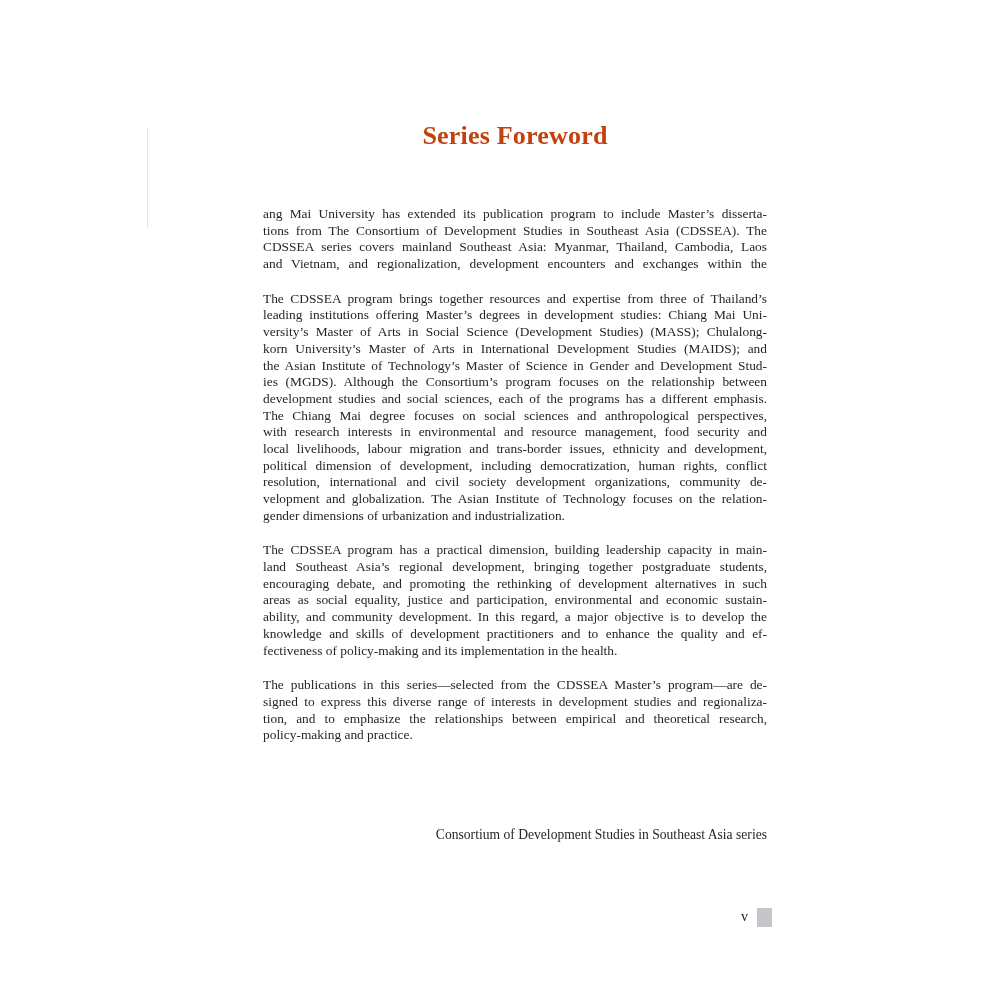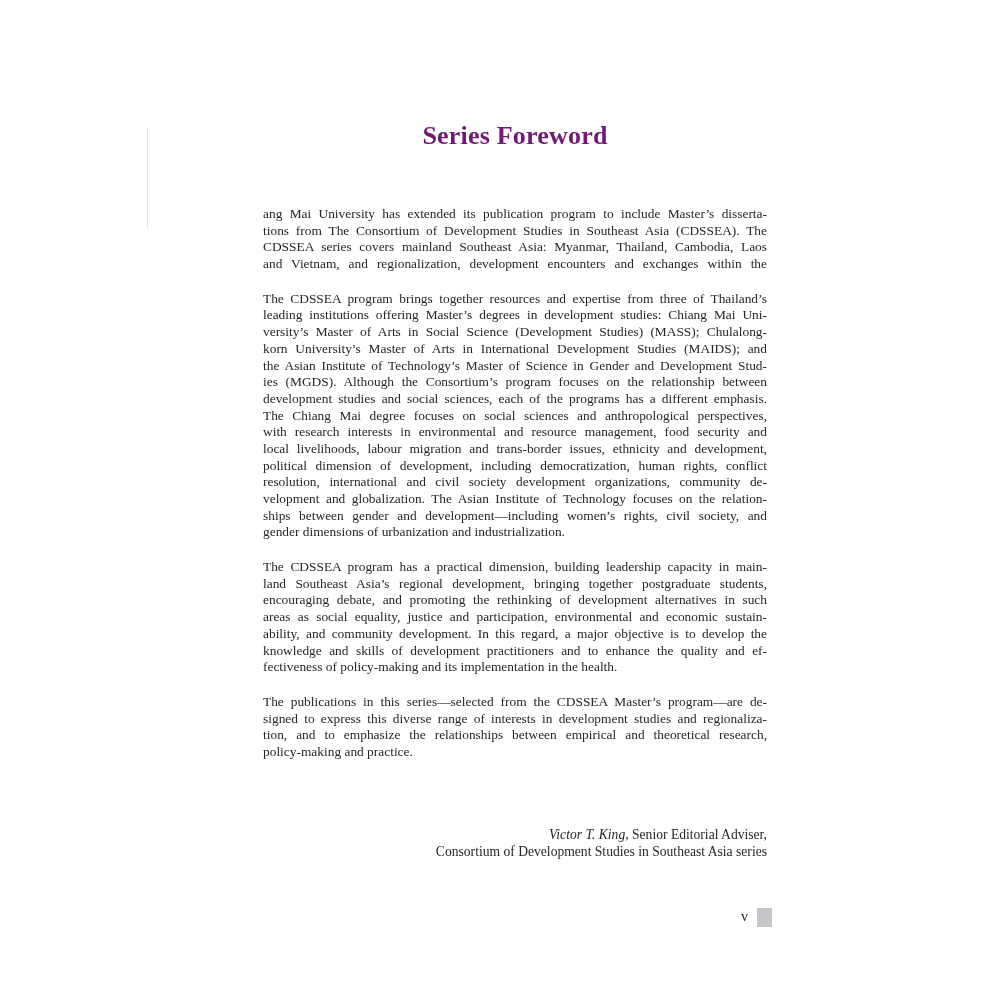--- a/index.html
+++ b/index.html
@@ -19,21 +19,21 @@
     background: #e3e3e3;
   }
 
   .doc-title {
     position: absolute;
     left: 263px; top: 121px;
     width: 504px;
     text-align: center;
     font-size: 26px;
     font-weight: bold;
-    color: #701a75;
+    color: #c2410c;
     letter-spacing: 0.2px;
   }
 
   .body-text {
     position: absolute;
     left: 263px; top: 206px;
     width: 504px;
     font-size: 13.4px;
     line-height: 16.7px;
     color: #262626;
@@ -104,44 +104,40 @@
         <div class="line">korn University’s Master of Arts in International Development Studies (MAIDS); and</div>
         <div class="line">the Asian Institute of Technology’s Master of Science in Gender and Development Stud-</div>
         <div class="line">ies (MGDS). Although the Consortium’s program focuses on the relationship between</div>
         <div class="line">development studies and social sciences, each of the programs has a different emphasis.</div>
         <div class="line">The Chiang Mai degree focuses on social sciences and anthropological perspectives,</div>
         <div class="line">with research interests in environmental and resource management, food security and</div>
         <div class="line">local livelihoods, labour migration and trans-border issues, ethnicity and development,</div>
         <div class="line">political dimension of development, including democratization, human rights, conflict</div>
         <div class="line">resolution, international and civil society development organizations, community de-</div>
         <div class="line">velopment and globalization. The Asian Institute of Technology focuses on the relation-</div>
-        <div class="line">ships between gender and development—including women’s rights, civil society, and</div>
         <div class="line last">gender dimensions of urbanization and industrialization.</div>
       </div>
       <div class="para">
         <div class="line">The CDSSEA program has a practical dimension, building leadership capacity in main-</div>
         <div class="line">land Southeast Asia’s regional development, bringing together postgraduate students,</div>
         <div class="line">encouraging debate, and promoting the rethinking of development alternatives in such</div>
         <div class="line">areas as social equality, justice and participation, environmental and economic sustain-</div>
         <div class="line">ability, and community development. In this regard, a major objective is to develop the</div>
         <div class="line">knowledge and skills of development practitioners and to enhance the quality and ef-</div>
         <div class="line last">fectiveness of policy-making and its implementation in the health.</div>
       </div>
       <div class="para">
         <div class="line">The publications in this series—selected from the CDSSEA Master’s program—are de-</div>
         <div class="line">signed to express this diverse range of interests in development studies and regionaliza-</div>
         <div class="line">tion, and to emphasize the relationships between empirical and theoretical research,</div>
         <div class="line last">policy-making and practice.</div>
       </div>
     </div>
 
   <div class="signature">
-    <div>
-      <span class="italic">Victor T. King</span><span>, Senior Editorial Adviser,</span>
-    </div>
     <div>Consortium of Development Studies in Southeast Asia series</div>
   </div>
 
   <div class="footer">
     <span class="page-number">v</span>
     <span class="footer-square"></span>
   </div>
 
 </div>
 

